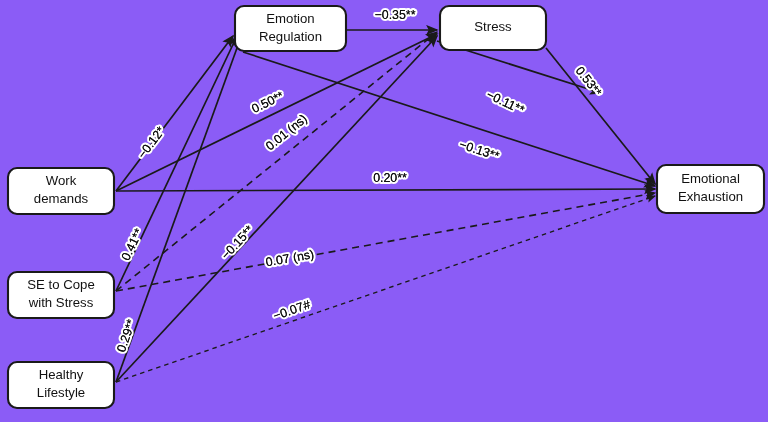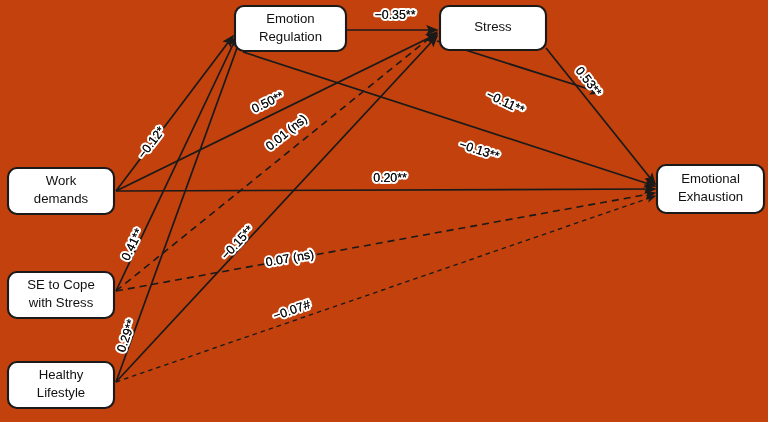--- a/index.html
+++ b/index.html
@@ -1,18 +1,18 @@
 <!DOCTYPE html>
 <html><head>
 <meta charset="utf-8">
 <style>
   html,body{margin:0;padding:0;background:#ffffff;}
   body{width:768px;height:422px;overflow:hidden;
        font-family:"Liberation Sans","DejaVu Sans",sans-serif;}
-  #diagram{position:relative;width:768px;height:422px;background:#c2410c;}
+  #diagram{position:relative;width:768px;height:422px;background:#8b5cf6;}
   svg{position:absolute;left:0;top:0;width:768px;height:422px;}
   .node-box{fill:#ffffff;stroke:#1a1a1a;stroke-width:2.1;}
   .node-text{font-family:"Liberation Sans","DejaVu Sans",sans-serif;
              font-size:13.2px;fill:#111;text-anchor:middle;
              dominant-baseline:middle;}
   .edge{fill:none;stroke:#1a1a1a;stroke-width:1.7;}
   .edge.dashed{stroke-dasharray:7 5;stroke-width:1.6;}
   .edge.dotted{stroke-dasharray:4.5 4;stroke-width:1.35;}
   .edge-label{font-family:"Liberation Sans","DejaVu Sans",sans-serif;
               font-size:12.4px;fill:#111;text-anchor:middle;

